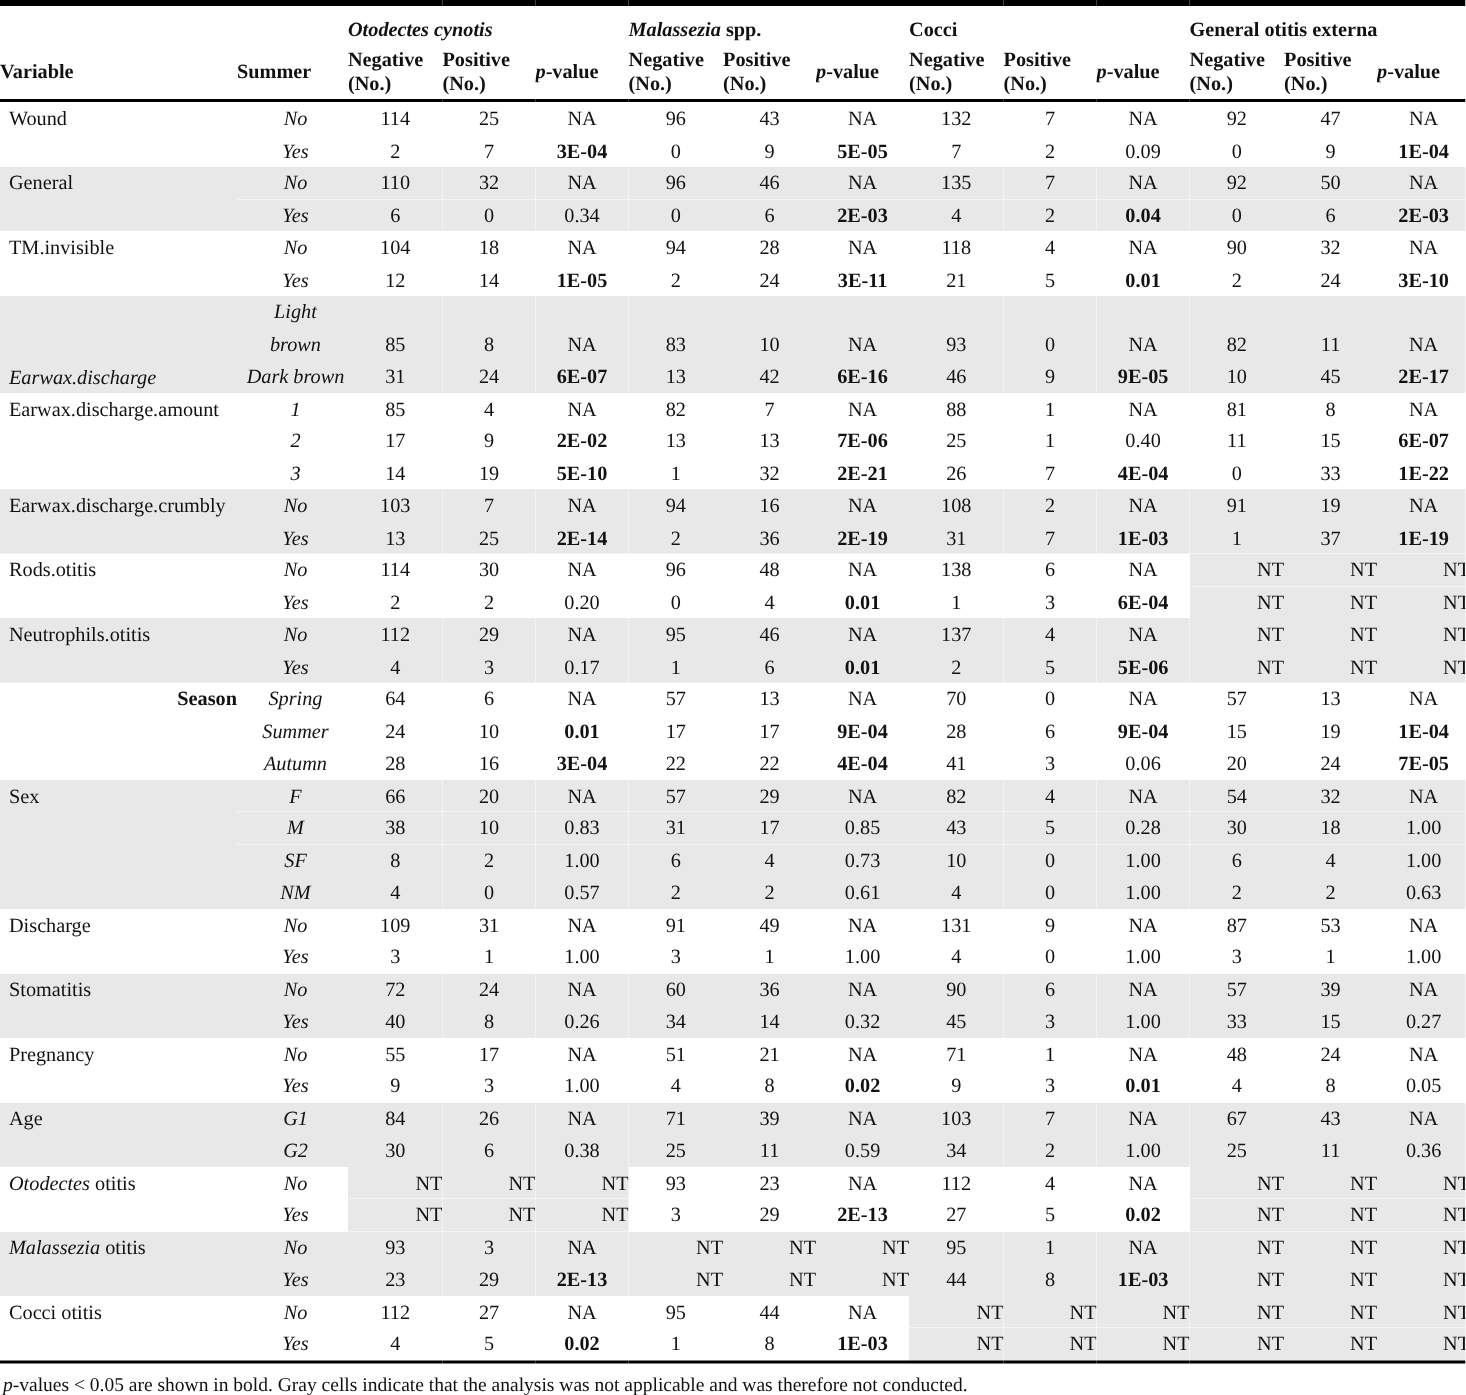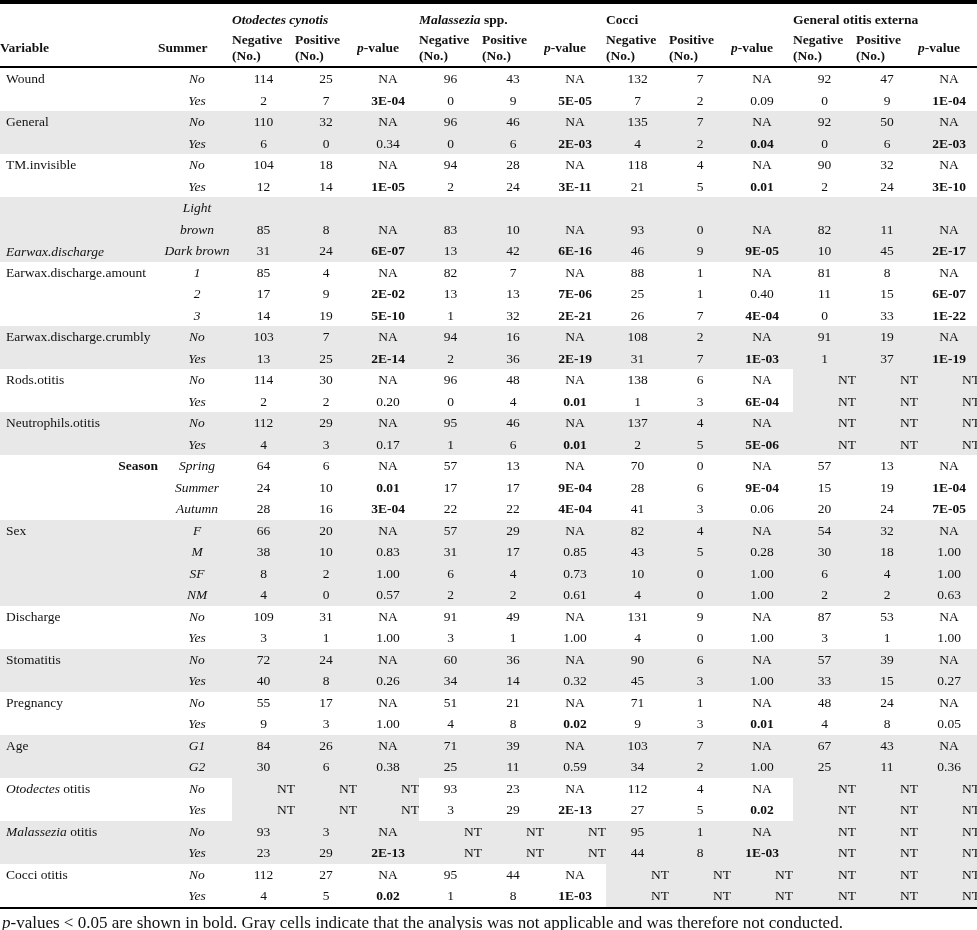--- a/index.html
+++ b/index.html
@@ -28,21 +28,21 @@
   td.var  { text-align:left; padding-left:6px; vertical-align:top; }
   td.var.boldvar { font-weight:bold;text-align:right; }
   td.level{ text-align:center; padding-left:4px; vertical-align:top; white-space:normal; line-height:21.5px;font-style:italic; }
   td.num  { text-align:center; }
   td.bold { font-weight:bold; }
   tr.shaded td { background:#e8e8e8; }
   td.nt   { background:#e8e8e8;text-align:right; }
   tr.tall td { height:43px; vertical-align:bottom; }
   tr.tall td.level { vertical-align:middle; }
   .footnote {
-    font-size:17px; line-height:18px; padding:5px 2px 0 2px;
+    font-size:13px; line-height:18px; padding:5px 2px 0 2px;
     text-align:left; color:#111;
   }
 </style>
 </head>
 <body>
 
 <div class="page">
   <table>
     <colgroup>
       <col style="width:158px">

